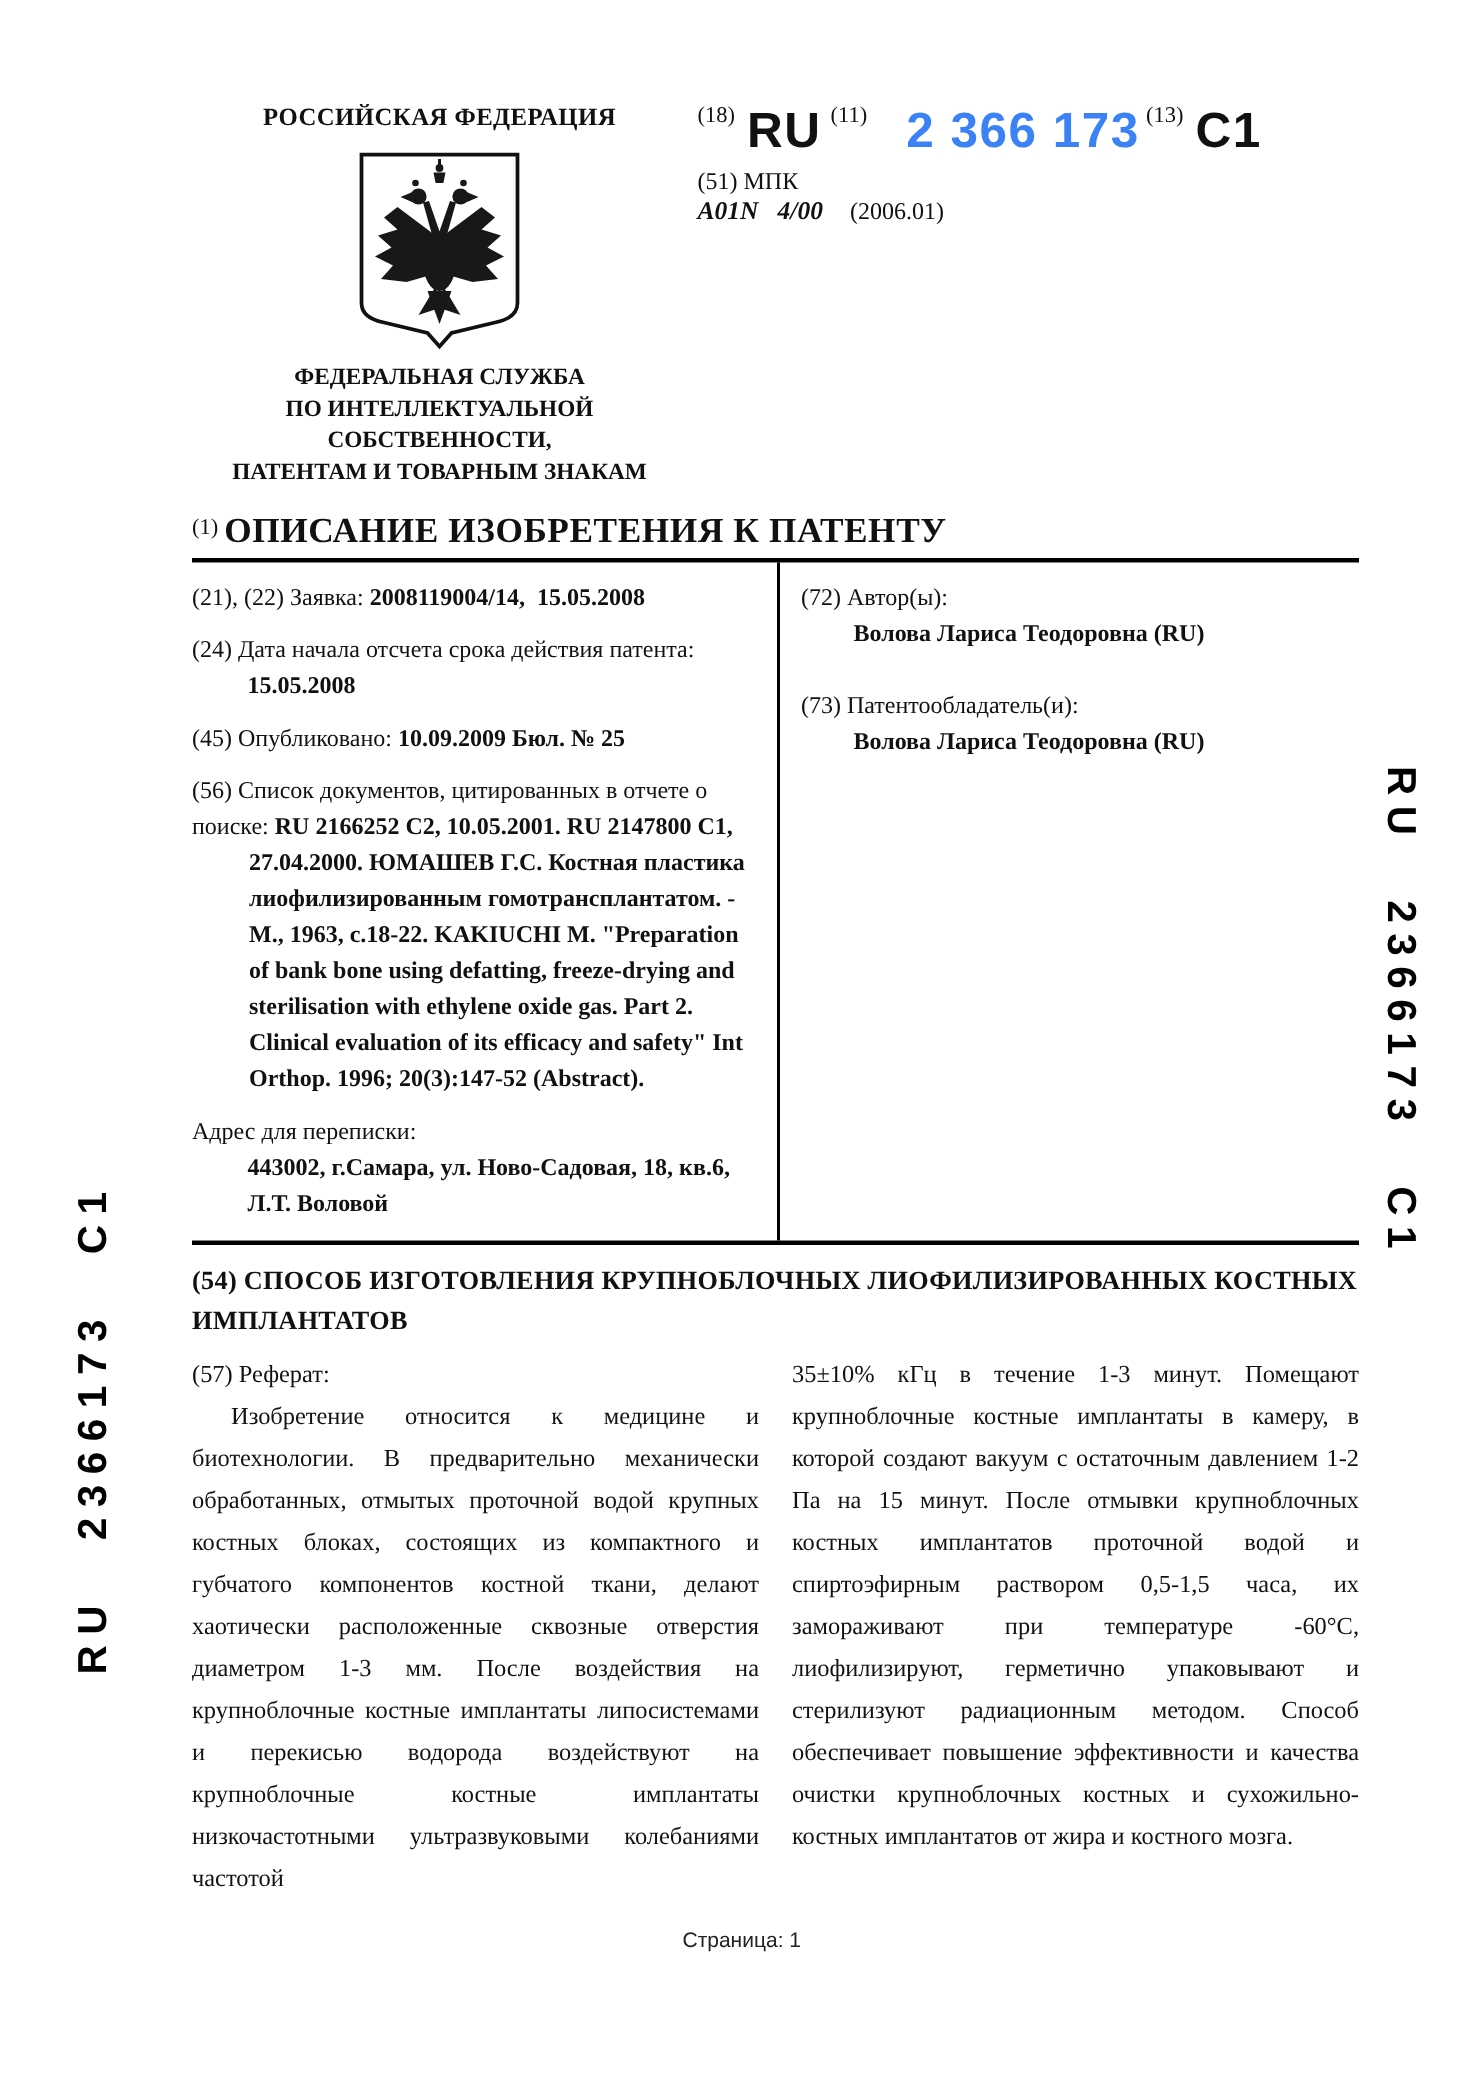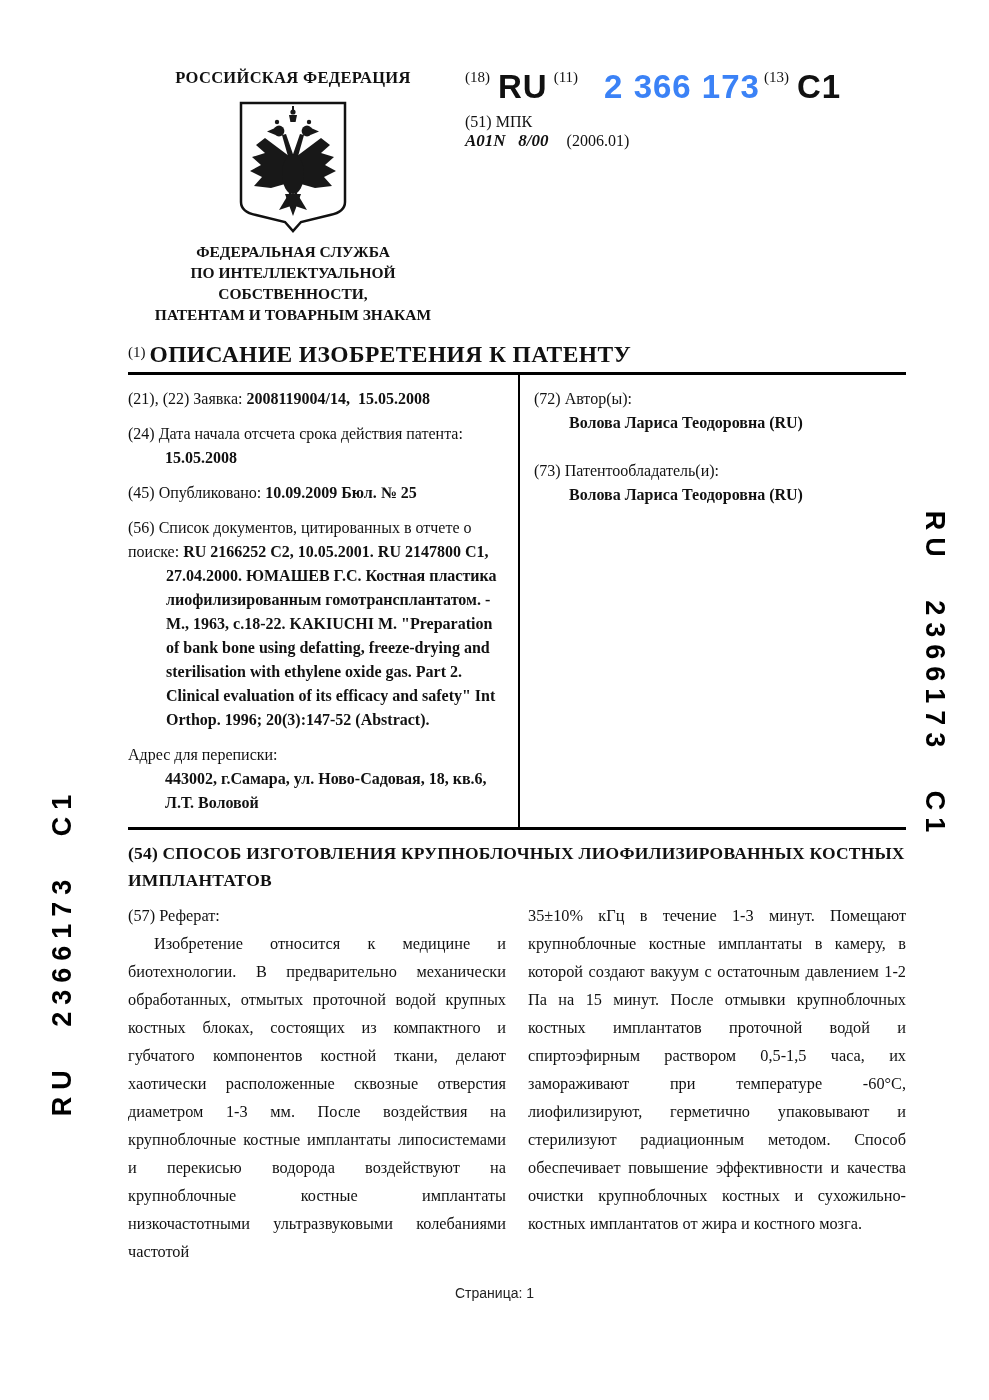--- a/index.html
+++ b/index.html
@@ -118,21 +118,21 @@
         <span class="code-lbl">(18)</span>
         <span class="code-big">RU</span>
         <span class="code-lbl">(11)</span>
         <span class="code-big code-num" style="color: #3b82f6;">2 366 173</span>
         <span class="code-lbl">(13)</span>
         <span class="code-big">C1</span>
       </div>
       <div class="ipc">
         <div>(51) МПК</div>
         <div>
-          <span class="ipc-class">A01N   8/00</span>
+          <span class="ipc-class">A01N   4/00</span>
           <span class="ipc-ver">(2006.01)</span>
         </div>
       </div>
     </div>
   </div>
 
   <div class="doc-type">
     <span class="num">(1)</span>
     <span class="ttl">ОПИСАНИЕ ИЗОБРЕТЕНИЯ К ПАТЕНТУ</span>
   </div>

